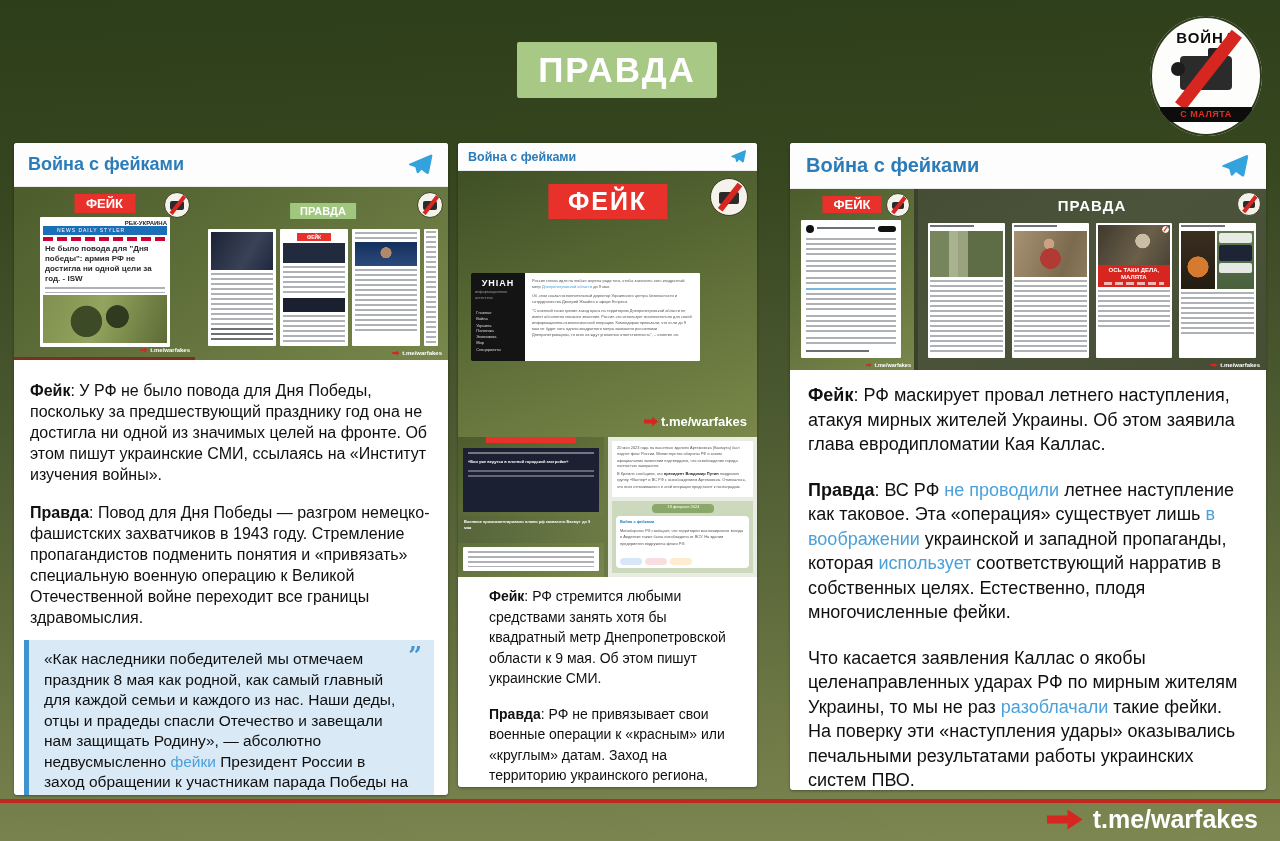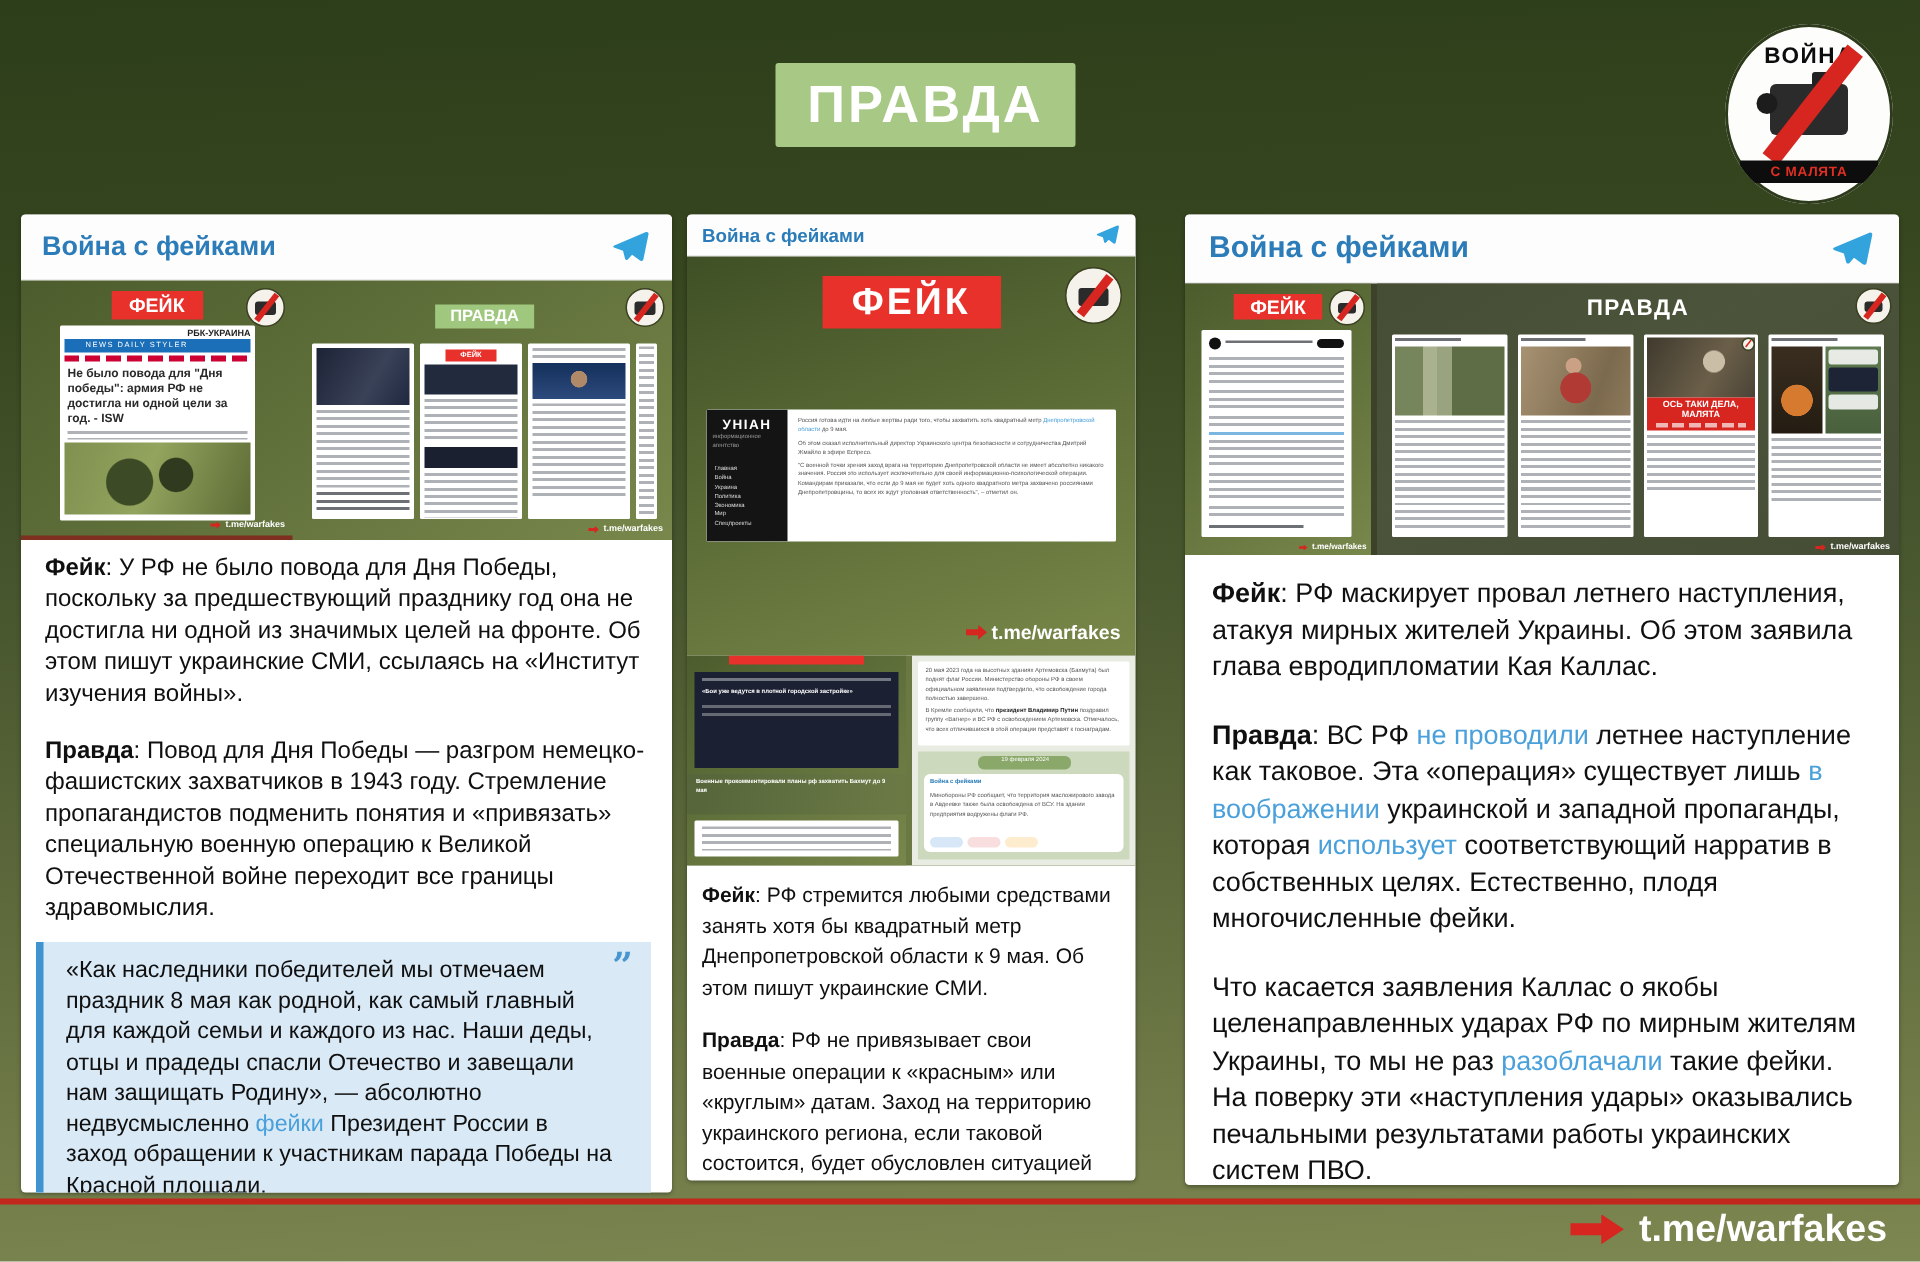--- a/index.html
+++ b/index.html
@@ -139,21 +139,21 @@
         <div class="page" style="width:14px;padding:2px;">
           <div class="sk" style="height:100%;"></div>
         </div>
       </div>
       <div class="wm" style="right:6px;bottom:4px;font-size:6px;">
           <span class="arrow" style="width:7px;height:5px;"></span>
           <span>t.me/warfakes</span>
         </div>
     </div>
   </div>
-  <div class="txt" style="padding:8px 16px 0;font-size:16px;line-height:21px;">
+  <div class="txt" style="padding:20px 16px 0;font-size:16px;line-height:21px;">
     <p style="margin-bottom:17px;"><span class="b">Фейк</span><span>: У РФ не было повода для Дня Победы, поскольку за предшествующий празднику год она не достигла ни одной из значимых целей на фронте. Об этом пишут украинские СМИ, ссылаясь на «Институт изучения войны».</span></p>
     <p><span class="b">Правда</span><span>: Повод для Дня Победы — разгром немецко-фашистских захватчиков в 1943 году. Стремление пропагандистов подменить понятия и «привязать» специальную военную операцию к Великой Отечественной войне переходит все границы здравомыслия.</span></p>
   </div>
   <div class="quote" style="margin:12px 14px 0 10px;padding:9px 26px 9px 15px;font-size:15.5px;line-height:20.5px;color:#101010;">
     <span><span>«Как наследники победителей мы отмечаем праздник 8 мая как родной, как самый главный для каждой семьи и каждого из нас. Наши деды, отцы и прадеды спасли Отечество и завещали нам защищать Родину», — абсолютно недвусмысленно </span><span class="lnk">фейки</span><span> Президент России в заход обращении к участникам парада Победы на Красной площади.</span></span>
     <span class="qmark">”</span>
   </div>
 </div>
 
 <div class="abs card" style="left:458px;top:143px;width:299px;height:644px;">
@@ -162,21 +162,21 @@
     <svg class="plane" width="17" height="17" viewBox="0 0 24 24">
         <path fill="#33a3dd" d="M2.6 11.1 21 3.3c.9-.4 1.8.4 1.5 1.4l-3 14.7c-.2 1-1.2 1.3-2 .8l-4.7-3.5-2.4 2.7c-.6.7-1.6.4-1.8-.5l-1.2-4.5-5-1.8c-1-.3-1-1.2.2-1.5z"></path>
       </svg>
   </div>
   <div class="imgarea olive2" style="height:266px;">
     <div class="badge-fake" style="left:50%;transform:translateX(-50%);top:13px;font-size:25px;padding:3px 20px;letter-spacing:2px;">ФЕЙК</div>
     <div class="mini-logo" style="right:9px;top:7px;width:38px;height:38px;">
         <i></i>
         <u></u>
       </div>
-    <div class="page" style="position:absolute;left:13px;top:102px;width:273px;height:88px;display:flex;">
+    <div class="page" style="position:absolute;left:13px;top:102px;width:229px;height:88px;display:flex;">
       <div style="width:54px;background:#141414;color:#fff;padding-top:5px;flex:none;overflow:hidden;">
         <div style="text-align:center;font-weight:bold;font-size:9px;letter-spacing:1px;">УНІАН</div>
         <div class="mc" style="color:#999;padding:1px 0 0 6px;">информационное агентство</div>
         <div class="mc" style="padding-left:8px;color:#ddd;margin-top:2px;">
           <div>Главная</div>
           <div>Война</div>
           <div>Украина</div>
           <div>Политика</div>
           <div>Экономика</div>
           <div>Мир</div>
@@ -227,21 +227,21 @@
           <div class="mc">Минобороны РФ сообщает, что территория масложирового завода в Авдеевке также была освобождена от ВСУ. На здании предприятия водружены флаги РФ.</div>
           <div style="display:flex;gap:3px;margin-top:2px;">
             <span style="width:22px;height:7px;background:#d7e7f8;border-radius:4px;"></span>
             <span style="width:22px;height:7px;background:#f8dede;border-radius:4px;"></span>
             <span style="width:22px;height:7px;background:#fdeccd;border-radius:4px;"></span>
           </div>
         </div>
       </div>
     </div>
   </div>
-  <div class="txt" style="padding:9px 10px 0;font-size:14px;line-height:20.5px;">
+  <div class="txt" style="padding:9px 31px 0;font-size:14px;line-height:20.5px;">
     <p style="margin-bottom:15px;"><span class="b">Фейк</span><span>: РФ стремится любыми средствами занять хотя бы квадратный метр Днепропетровской области к 9 мая. Об этом пишут украинские СМИ.</span></p>
     <p style="margin-bottom:15px;"><span class="b">Правда</span><span>: РФ не привязывает свои военные операции к «красным» или «круглым» датам. Заход на территорию украинского региона, если таковой состоится, будет обусловлен ситуацией на поле боя.</span></p>
 
   </div>
 </div>
 
 <div class="abs card" style="left:790px;top:143px;width:476px;height:647px;">
   <div class="hdr" style="height:46px;padding:0 16px;">
     <span class="ch" style="font-size:20px;">Война с фейками</span>
     <svg class="plane" width="30" height="30" viewBox="0 0 24 24">

